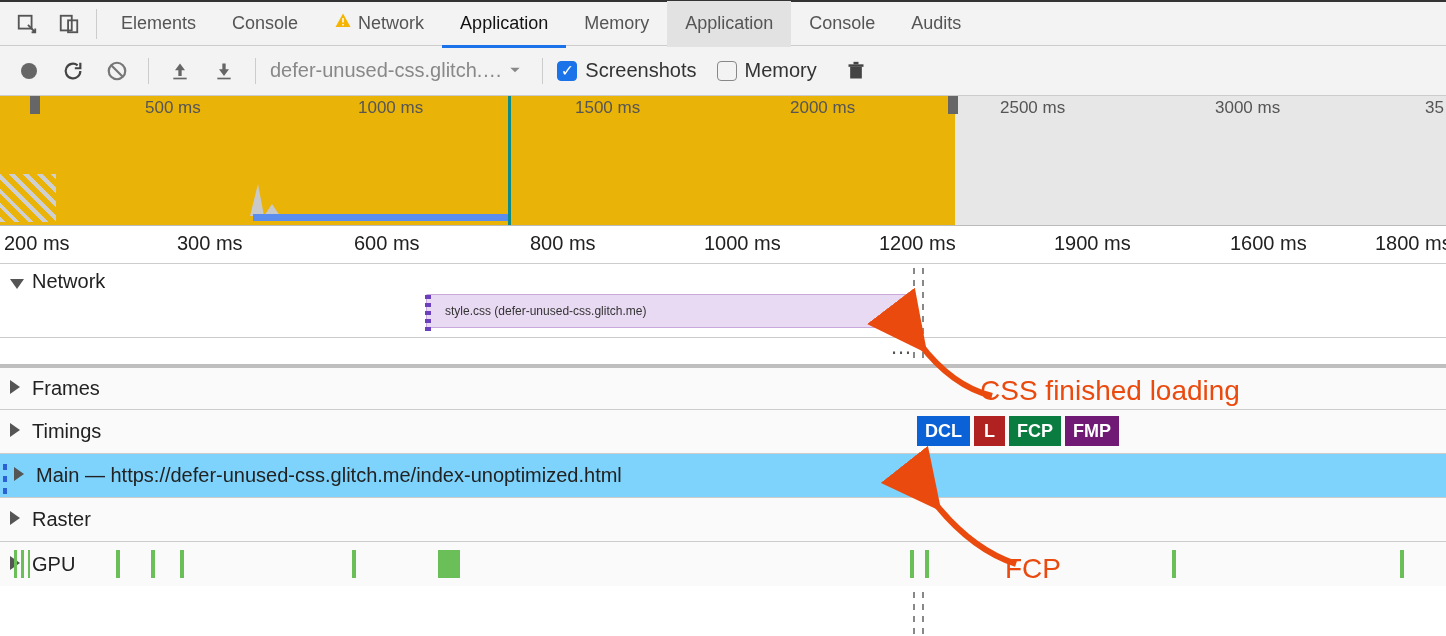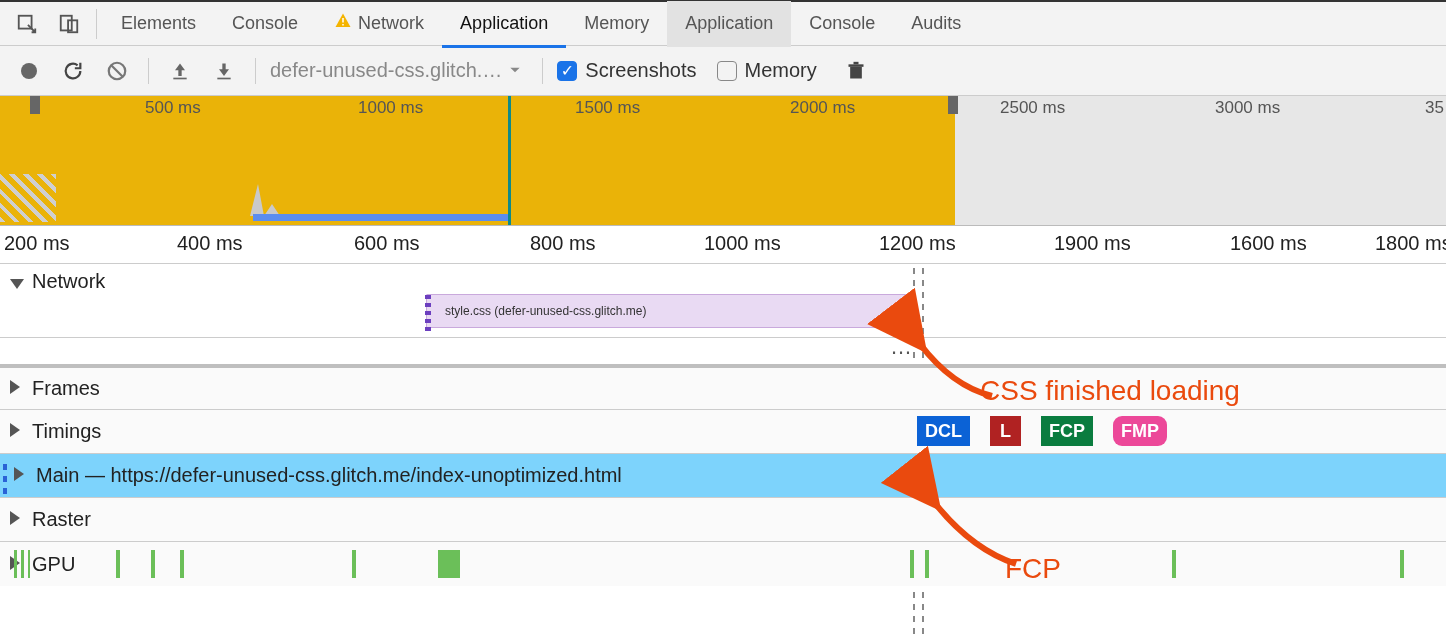--- a/index.html
+++ b/index.html
@@ -58,26 +58,26 @@
   .lane.net .lbl{top:6px;}
   .lane.net .tri{top:9px;}
   .lane.frames{border-top:2px solid #bfbfbf;}
   .network-bar{
     position:absolute;left:426px;top:30px;height:34px;width:488px;
     background:#e9daf3;border:1px solid #c9a9dc;display:flex;align-items:center;
     padding-left:18px;font-size:12px;color:#333;border-radius:1px;
   }
   .nb-lead{position:absolute;left:-2px;top:-2px;width:6px;height:38px;
     background:repeating-linear-gradient(0deg,#6c3fbf 0 4px,transparent 4px 8px);}
-  .timings-badges{position:absolute;left:917px;top:6px;display:flex;gap:20px;height:30px;align-items:center;font-size:18px;font-weight:600;}
+  .timings-badges{position:absolute;left:917px;top:6px;display:flex;gap:4px;height:30px;align-items:center;font-size:18px;font-weight:600;}
   .badge{height:30px;display:flex;align-items:center;padding:0 8px;color:#fff;}
   .b-dcl{background:#0b62d6;}
   .b-l{background:#b02222;padding:0 10px;}
   .b-fcp{background:#0a7c3f;}
-  .b-fmp{background:#ec4899;border-radius:9px;}
+  .b-fmp{background:#701a75;}
   .sel-marker{position:absolute;left:3px;top:4px;width:4px;height:36px;
     background:repeating-linear-gradient(0deg,#2a62d6 0 6px,transparent 6px 12px);}
 
   
   .gpu-strip{position:absolute;left:14px;right:0;top:8px;height:28px;}
   .gtick{position:absolute;top:0;bottom:0;width:4px;background:#6bbf59;}
   .gblock{position:absolute;top:0;bottom:0;background:#6bbf59;}
   .gpu-hatch{position:absolute;left:14px;top:8px;width:16px;height:28px;
     background:repeating-linear-gradient(90deg,#6bbf59 0 3px,transparent 3px 7px);}
 
@@ -222,21 +222,21 @@
     <svg width="42" height="42" viewBox="0 0 42 42">
         <path d="M0 42 L8 10 L14 42 L22 30 L30 42 L42 42 Z" fill="#c9c9c9"></path>
       </svg>
   </div>
   <div class="ov-blue" style="left:253px;width:258px"></div>
   <div class="ov-cursor" style="left:508px"></div>
 </div>
 
 <div class="ruler">
   <span class="rt" style="left:4px">200 ms</span>
-  <span class="rt" style="left:177px">400 ms</span>
+  <span class="rt" style="left:177px">300 ms</span>
   <span class="rt" style="left:354px">600 ms</span>
   <span class="rt" style="left:530px">800 ms</span>
   <span class="rt" style="left:704px">1000 ms</span>
   <span class="rt" style="left:879px">1200 ms</span>
   <span class="rt" style="left:1054px">1900 ms</span>
   <span class="rt" style="left:1230px">1600 ms</span>
   <span class="rt" style="left:1375px">1800 ms</span>
 </div>
 
 <div class="lanes" style="position:relative;">

